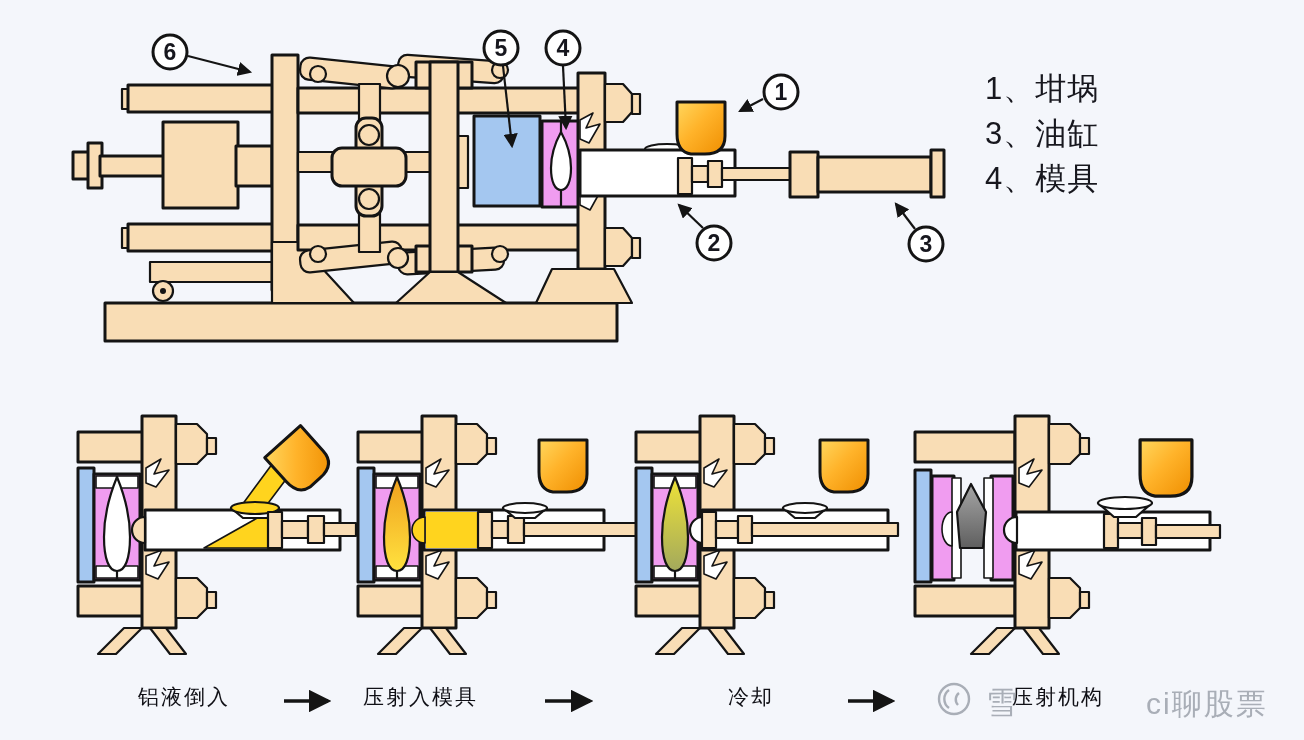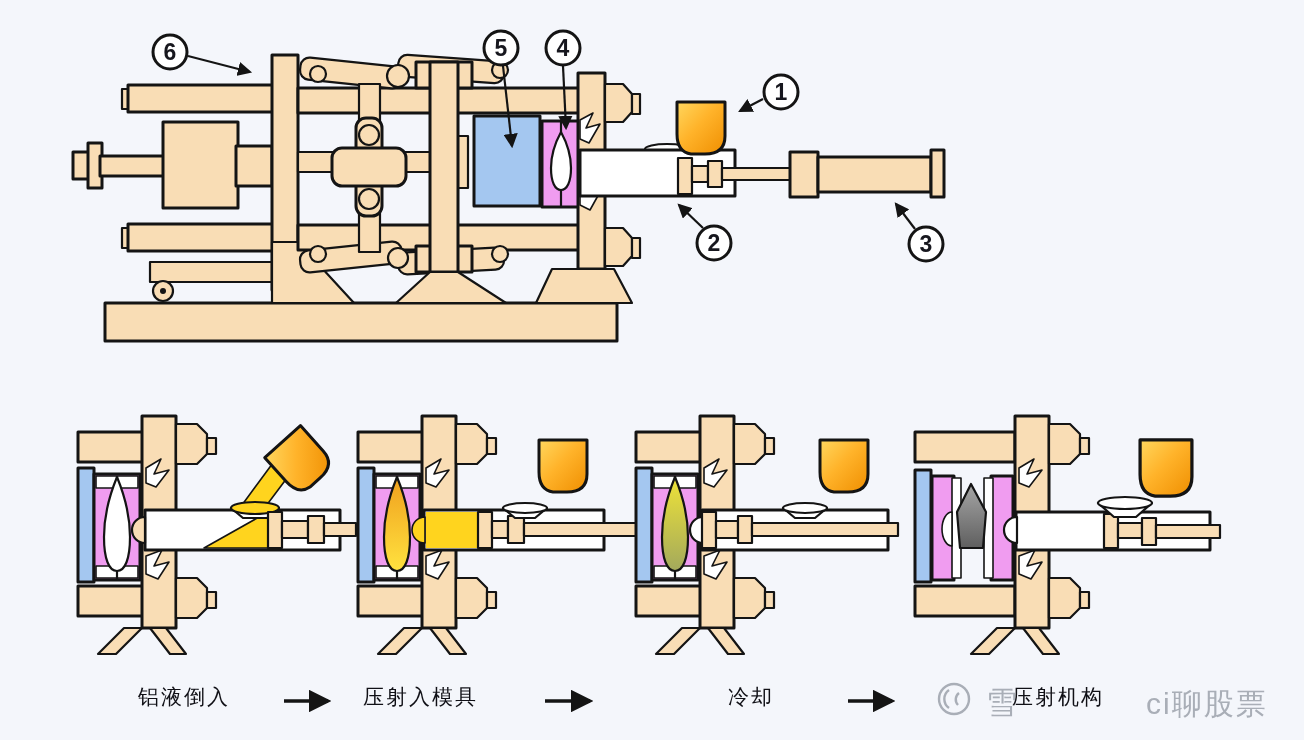--- a/index.html
+++ b/index.html
@@ -286,20 +286,23 @@
   </g>
 
   <g>
     <line class="fn" x1="284" y1="701" x2="328" y2="701" stroke="#141414" stroke-width="3.5" marker-end="url(#ah)"></line>
     <line class="fn" x1="545" y1="701" x2="590" y2="701" stroke="#141414" stroke-width="3.5" marker-end="url(#ah)"></line>
     <line class="fn" x1="848" y1="701" x2="892" y2="701" stroke="#141414" stroke-width="3.5" marker-end="url(#ah)"></line>
   </g>
 </svg>
 
 <div class="legend">
+  <div>1、坩埚</div>
+  <div>3、油缸</div>
+  <div>4、模具</div>
 </div>
 
 <div class="flow-label" style="left:138px">铝液倒入</div>
 <div class="flow-label" style="left:363px">压射入模具</div>
 <div class="flow-label" style="left:728px">冷却</div>
 <div class="flow-label" style="left:1012px">压射机构</div>
 
 <div class="wm-logo">
   <svg width="36" height="36" viewBox="0 0 36 36">
     <circle cx="18" cy="18" r="15" fill="none" stroke="#A9AEB7" stroke-width="2.4"></circle>

